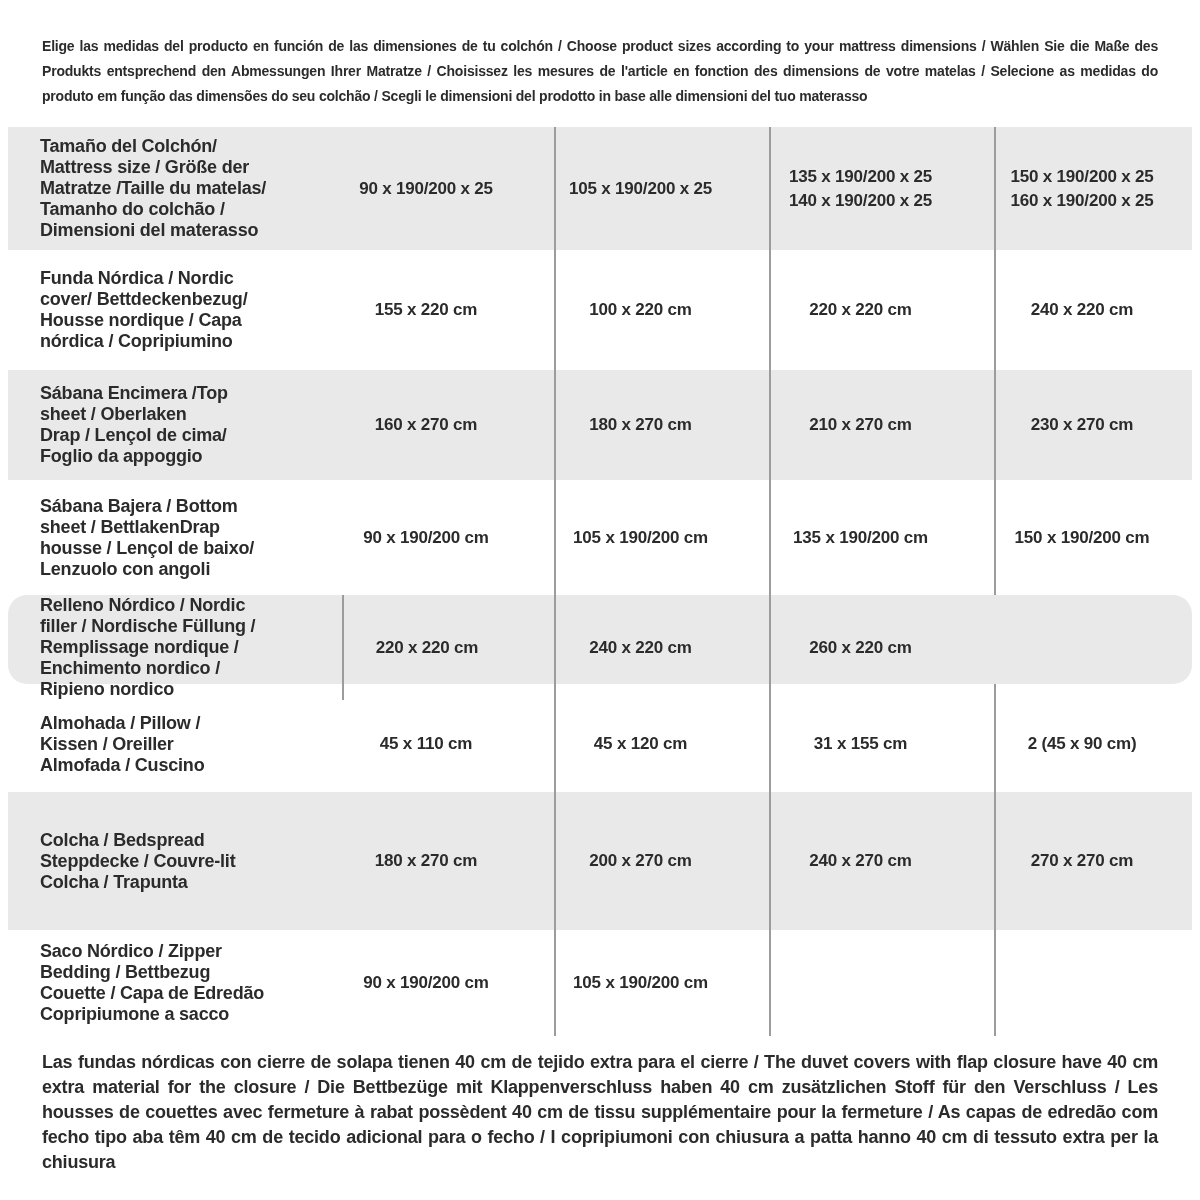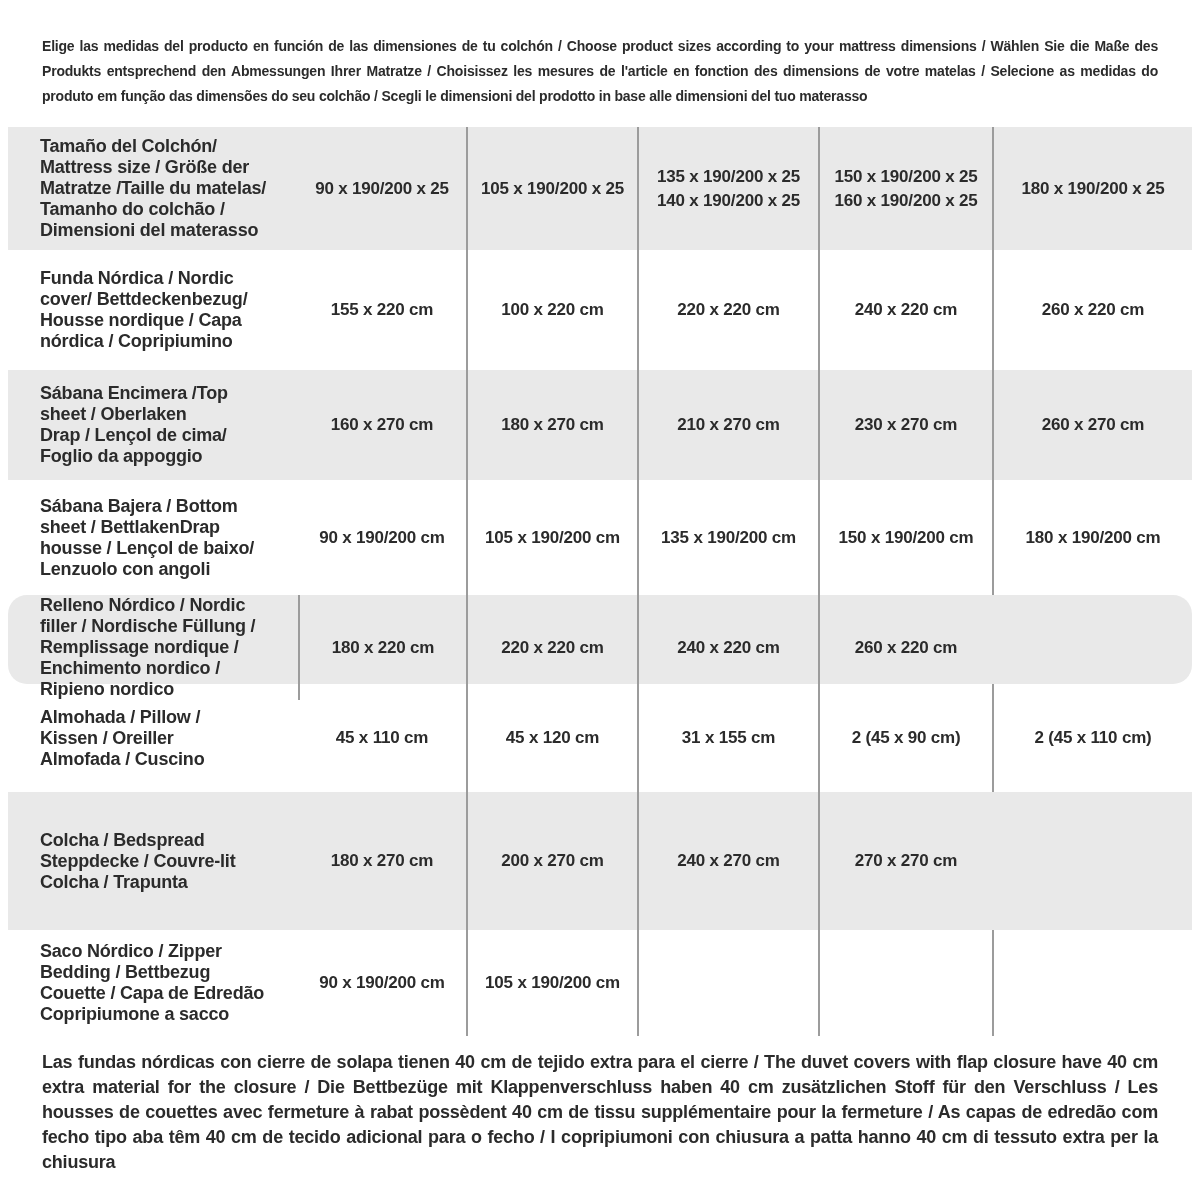--- a/index.html
+++ b/index.html
@@ -19,20 +19,21 @@
     letter-spacing: -0.2px;
     white-space: pre-line;
   }
   .size-table {
     margin: 18px 8px 0 8px;
     width: 1184px;
   }
   .trow {
     display: grid;
     grid-template-columns: 290px 168px 171px 181px 174px 1fr;
+    gap: 44px;
   }
   .trow.gray { background: #e9e9e9; }
   .trow.white { background: #ffffff; }
   .r0 { height: 123px; }
   .r1 { height: 120px; }
   .r2 { height: 110px; }
   .r3 { height: 115px; }
   .r4 { height: 89px; border-radius: 19px; }
   .r5 { height: 108px; }
   .r6 { height: 138px; }
@@ -122,21 +123,20 @@
     <div class="cell vline">150 x 190/200 cm</div>
     <div class="cell vline">180 x 190/200 cm</div>
   </div>
 
   <div class="trow r4 gray">
     <div class="cell label">Relleno Nórdico / Nordic
 filler / Nordische Füllung /
 Remplissage nordique /
 Enchimento nordico /
 Ripieno nordico</div>
-    <div class="cell vline">180 x 220 cm</div>
     <div class="cell vline">220 x 220 cm</div>
     <div class="cell vline">240 x 220 cm</div>
     <div class="cell vline">260 x 220 cm</div>
   </div>
 
   <div class="trow r5 white">
     <div class="cell label">Almohada  / Pillow /
 Kissen / Oreiller
 Almofada / Cuscino</div>
     <div class="cell">45 x 110 cm</div>

